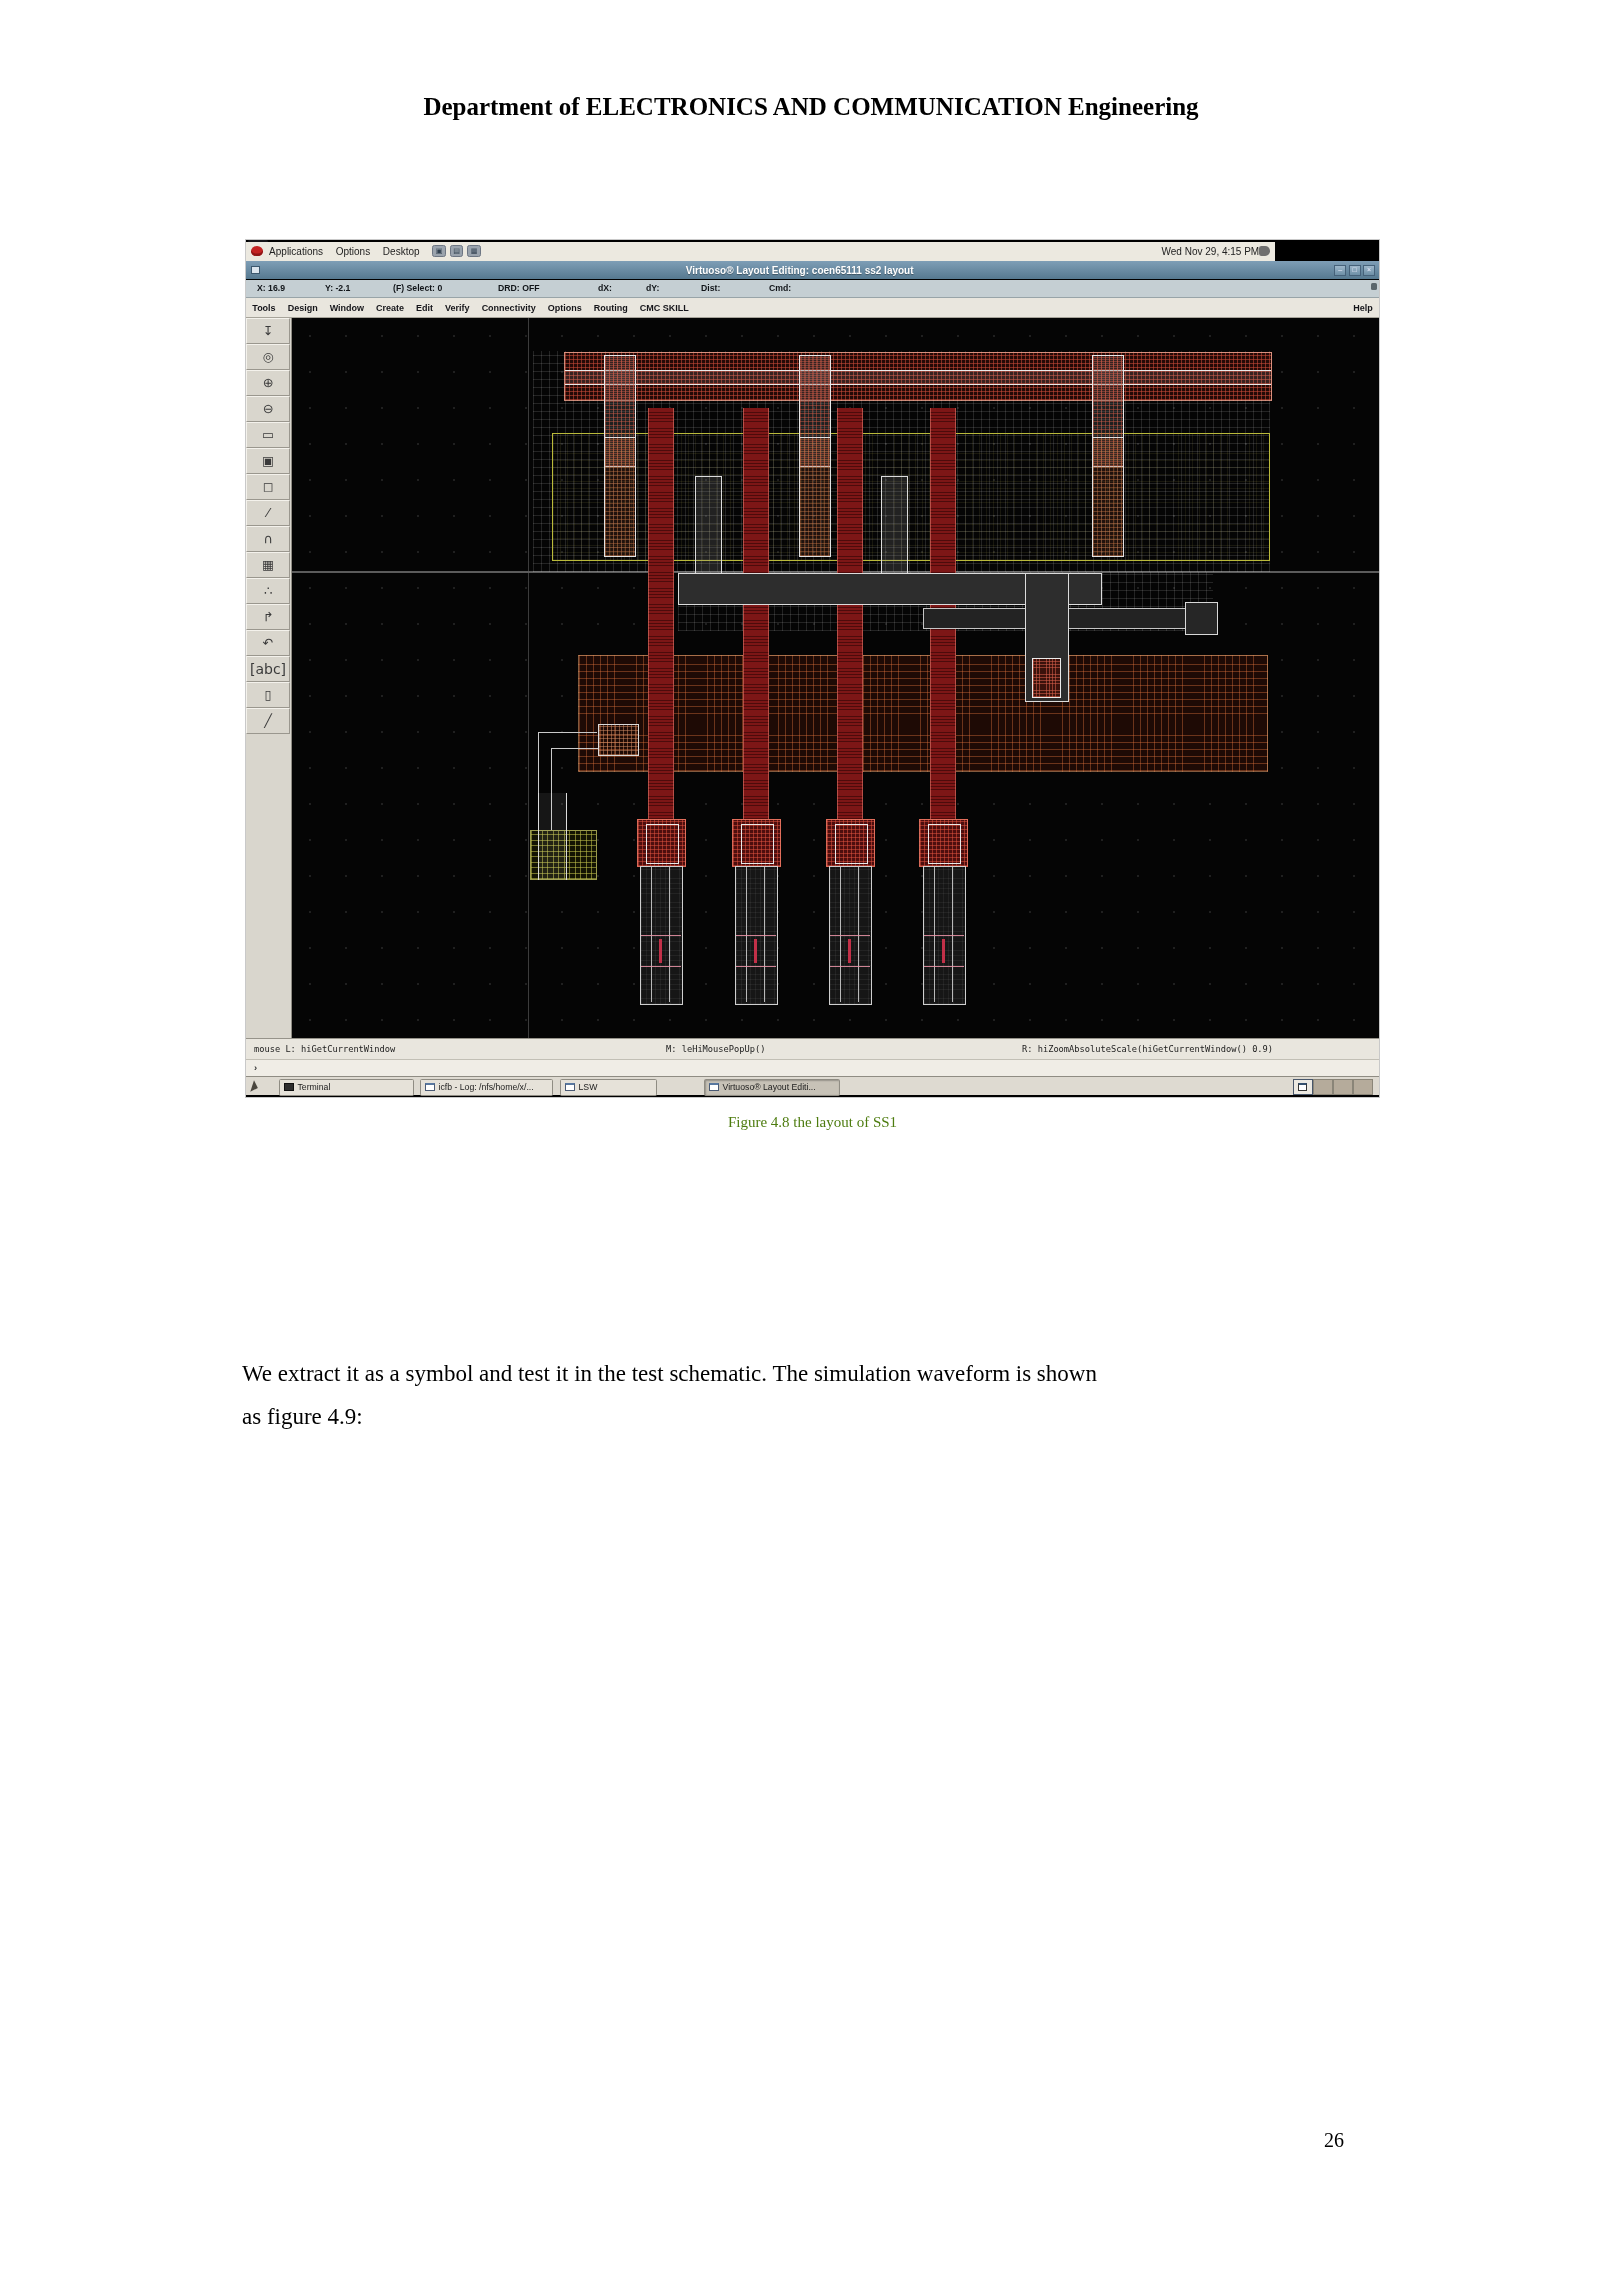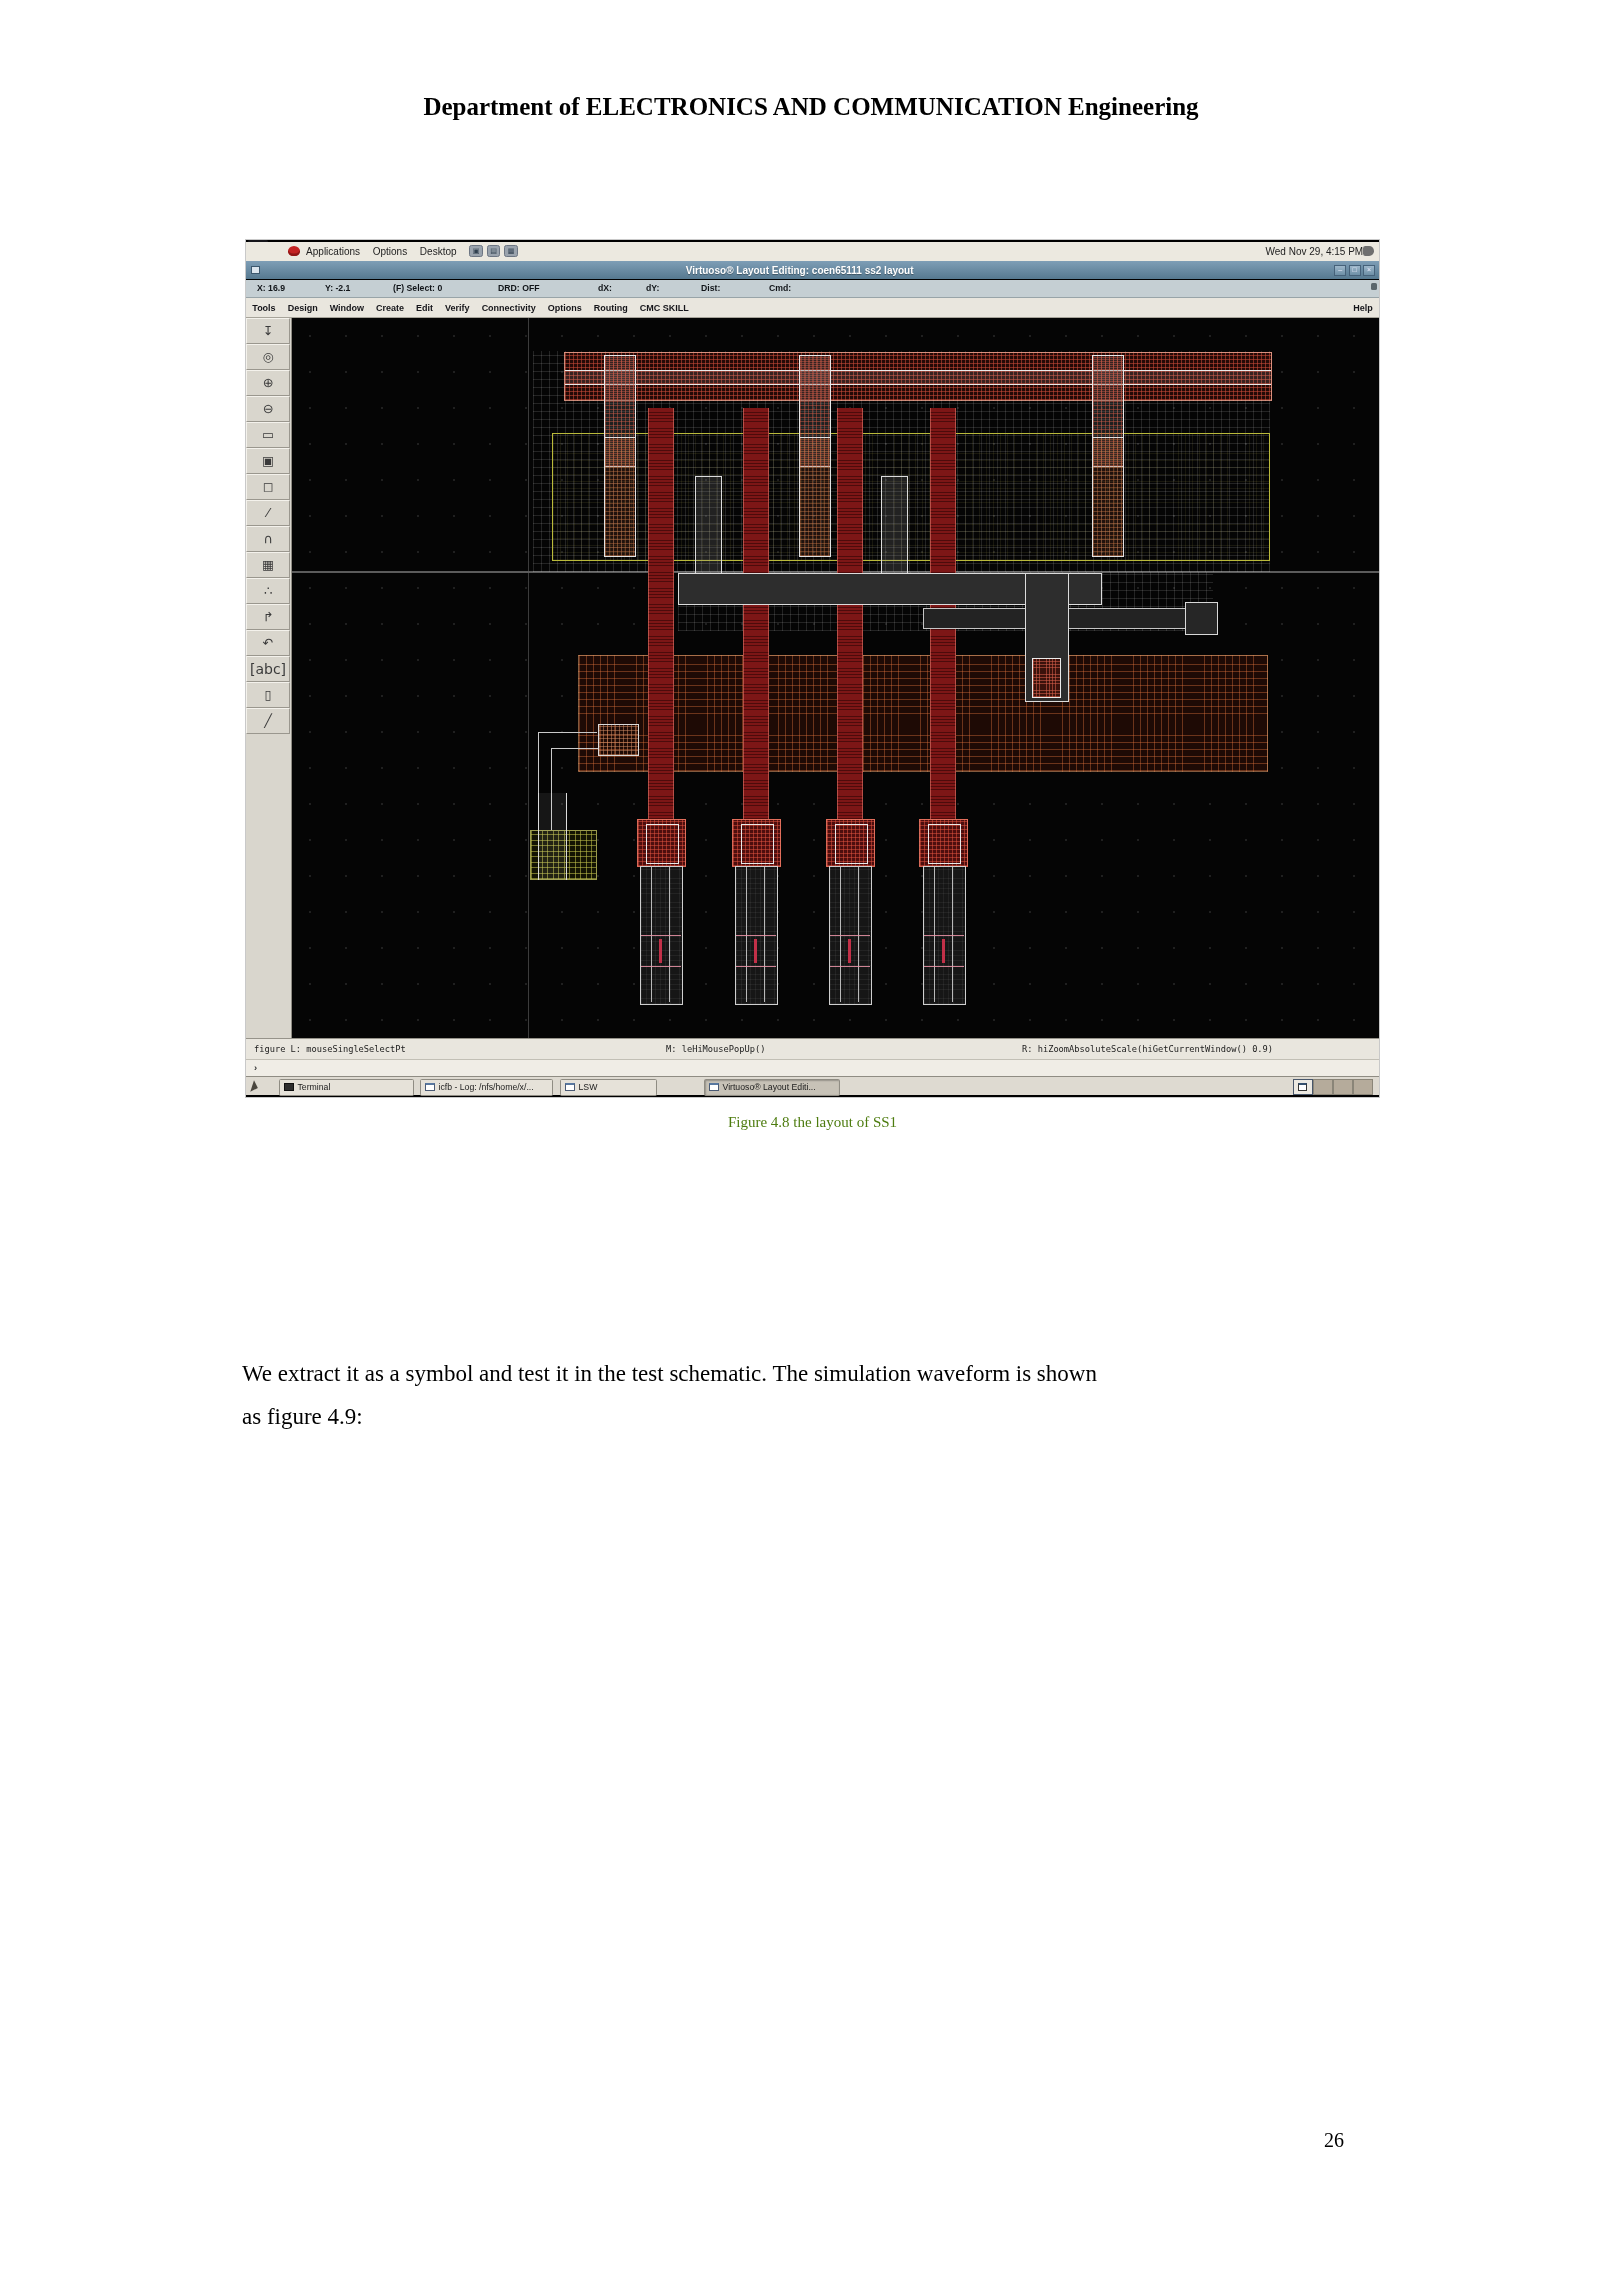--- a/index.html
+++ b/index.html
@@ -15,22 +15,22 @@
   .body-line1 { position:absolute; top:1361px; left:242px; width:1204px; font-size:23px; color:#000; }
   .body-line2 { position:absolute; top:1404px; left:242px; width:1204px; font-size:23px; color:#000; }
   .page-num { position:absolute; top:2129px; left:1324px; font-size:20px; color:#000; }
 
   
   .shot { position:absolute; left:246px; top:240px; width:1133px; height:857px;
     font-family:"Liberation Sans", sans-serif; outline:0.8px solid #c9c9c9; background:#000; }
   .topdash { position:absolute; left:1.6px; top:0px; width:20.6px; height:5.5px; background:#15151a; border-radius:1.6px; }
 
   
-  .gnome-panel { position:absolute; left:0; top:1.6px; width:1133px; height:20px; background:#ece9e0;
-    border-bottom:0.8px solid #b3b0a6; display:flex; align-items:center;padding-left:37px; }
+  .gnome-panel { position:absolute; left:0; top:1.6px; width:1029px; height:20px; background:#ece9e0;
+    border-bottom:0.8px solid #b3b0a6; display:flex; align-items:center; }
   .redhat { width:12px; height:10.3px; background:#c32222; border-radius:50% 50% 45% 45%; margin:0 6.3px 0 4.8px;
     box-shadow:inset 0 -2.4px 0 #8e1616; }
   .panel-menu { font-size:10px; color:#222; margin-right:12.7px; }
   .launcher { width:13.5px; height:12px; background:#9aa3ad; border:0.8px solid #6d7683; border-radius:2.4px;
     margin-right:4px; font-size:7.1px; color:#30404f; text-align:center; line-height:10.3px; }
   .panel-right { margin-left:auto; display:flex; align-items:center; margin-right:4.8px; }
   .clock { font-size:10px; color:#222; margin-right:0; }
   .vol-icon { width:11px; height:9.5px; background:#6f6f6f; border-radius:2.4px 4.8px 4.8px 2.4px; }
 
   
@@ -316,21 +316,21 @@
         <div class="abs pin" style="left:631px">
           <div class="abs pin-rails"></div>
           <div class="abs pin-label">
               <div class="abs pin-mark"></div>
             </div>
         </div>
       </div>
     </div>
 
     <div class="mousebar">
-      <span style="left:8px">figure L: mouseSingleSelectPt</span>
+      <span style="left:8px">mouse L: hiGetCurrentWindow</span>
       <span style="left:420px">M: leHiMousePopUp()</span>
       <span style="left:776px">R: hiZoomAbsoluteScale(hiGetCurrentWindow() 0.9)</span>
     </div>
 
     <div class="promptline">
       <span>›</span>
     </div>
 
     <div class="taskbar">
       <span class="showdesk"></span>

